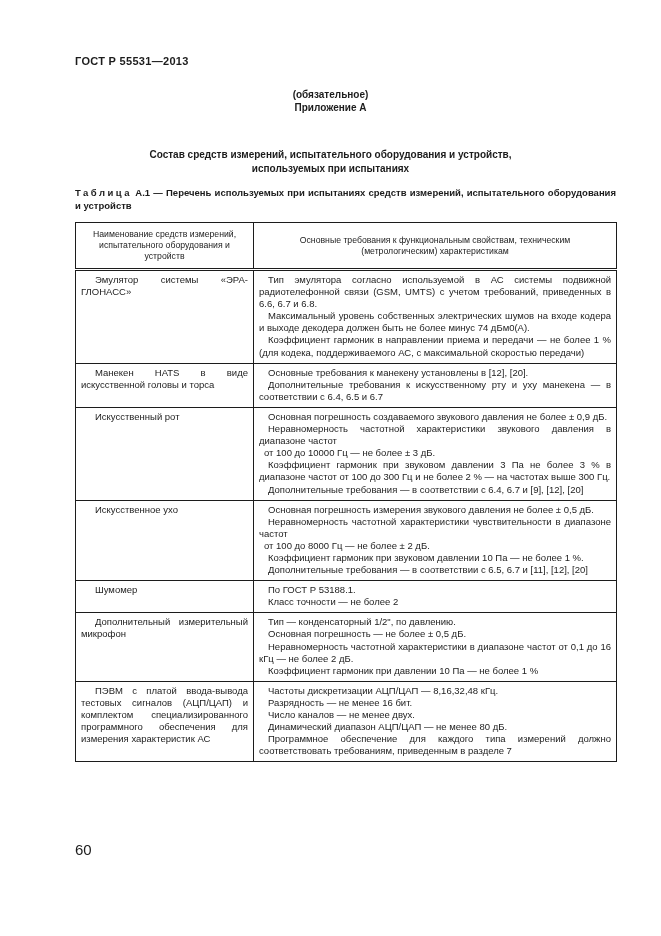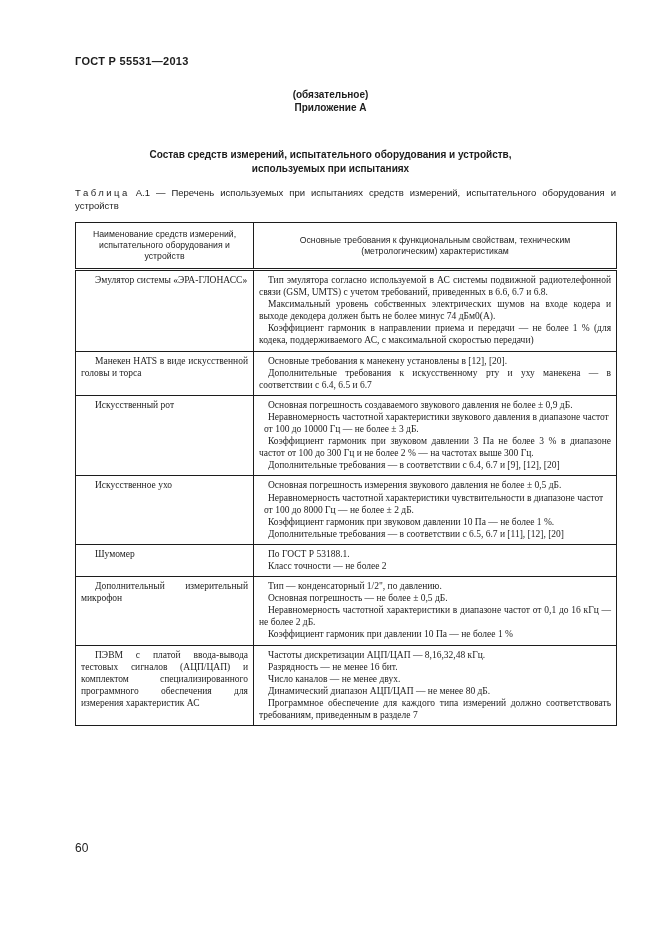--- a/index.html
+++ b/index.html
@@ -20,21 +20,21 @@
     position:absolute; top:88px; left:0; right:0;
     text-align:center; font-size:10px; font-weight:bold; line-height:13px;
   }
   .title-block {
     position:absolute; top:148px; left:0; right:0;
     text-align:center; font-size:10px; font-weight:bold; line-height:14px;
   }
   .title-block .title-inner { max-width:432px; margin:0 auto; }
   .table-caption {
     position:absolute; top:186px; left:75px; width:541px;
-    font-size:9.5px; line-height:13px; text-align:justify;
+    font-size:9.5px; line-height:13px; text-align:justify;font-weight:bold;
   }
   .caption-label { letter-spacing:2.5px; }
   table.gost-table {
     position:absolute; top:222px; left:75px;
     width:541px; table-layout:fixed;
     border-collapse:collapse;
   }
   table.gost-table col.c1 { width:178px; }
   table.gost-table col.c2 { width:363px; }
   table.gost-table th, table.gost-table td {
@@ -45,27 +45,27 @@
     font-weight:normal; font-size:8.7px; line-height:11px;
     text-align:center; vertical-align:middle;
     padding:6px 10px;
     border-bottom:3px double #1c1c1c;
   }
   table.gost-table td {
     vertical-align:top;
     font-size:9.5px; line-height:12.1px;
     padding:3px 5px 4px 5px;
   }
-  table.gost-table td p { margin:0;font-family:Liberation Serif, serif; }
+  table.gost-table td p { margin:0; }
   td.name-cell p { text-indent:14px; text-align:justify; }
   td.req-cell p.par { text-indent:9px; text-align:justify; }
   td.req-cell p.sub { text-indent:5px; text-align:left; }
   .page-number {
     position:absolute; left:75px; top:841px;
-    font-size:12px;
+    font-size:15px;
   }
 </style>
 </head>
 <body>
 
 <div class="page">
 
   <div class="doc-number">ГОСТ Р 55531—2013</div>
 
   <div class="annex-block">

